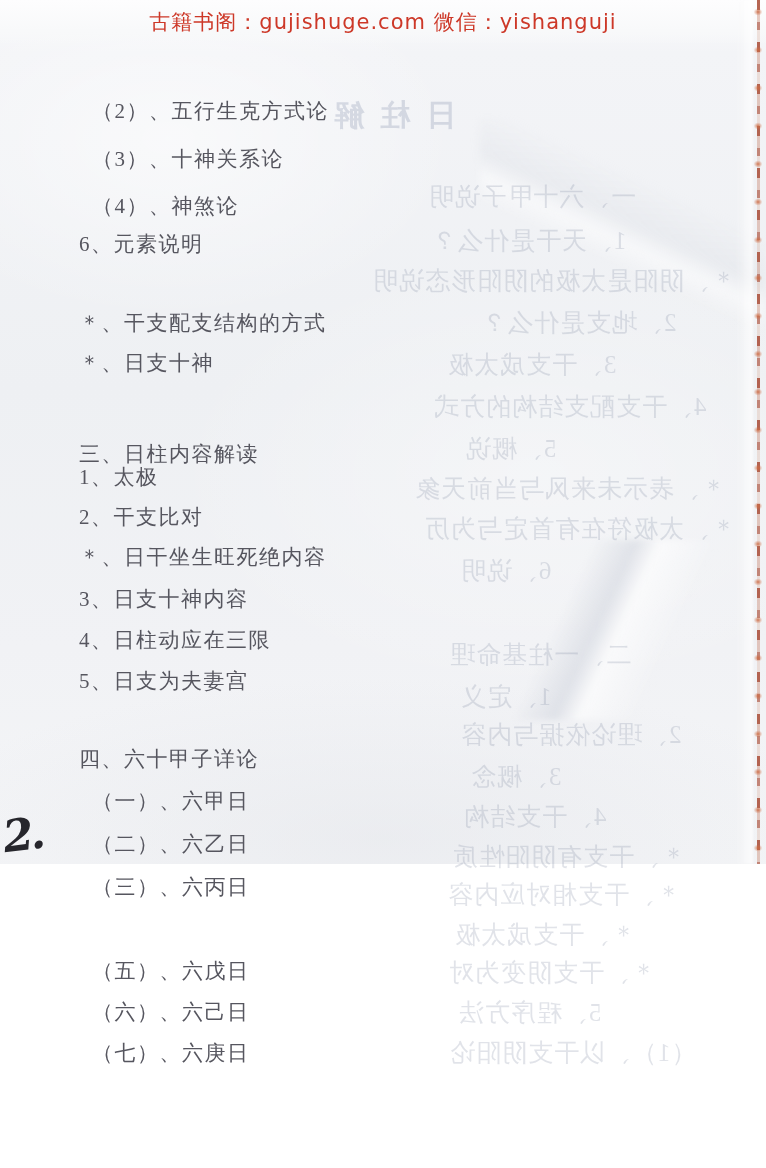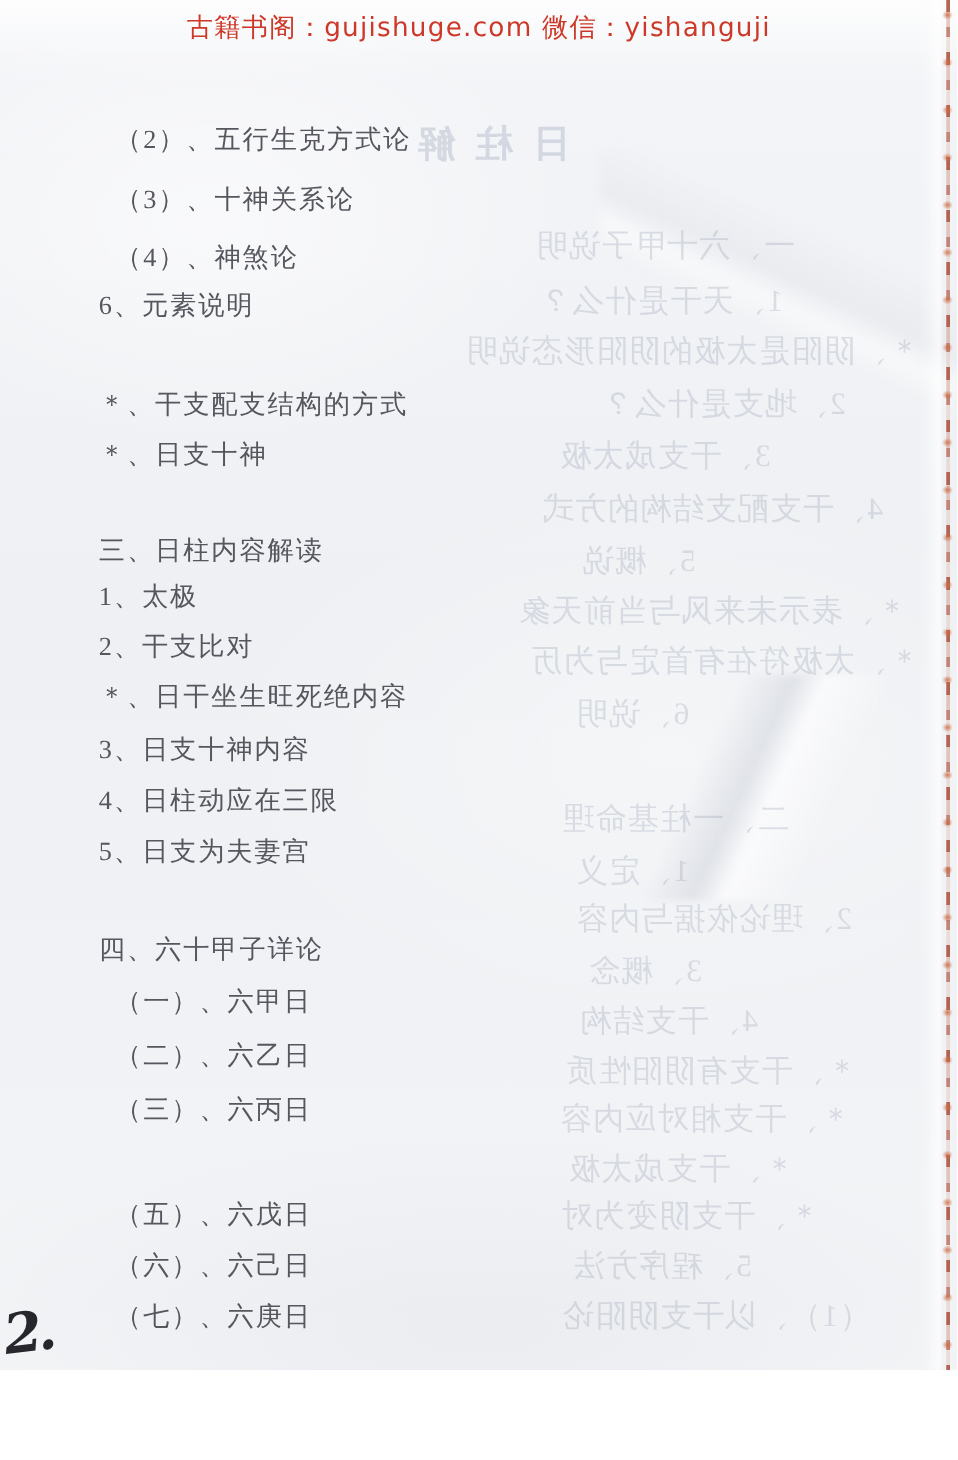--- a/index.html
+++ b/index.html
@@ -2,21 +2,21 @@
 <html><head>
 <meta charset="utf-8">
 <style>
   html,body{margin:0;padding:0;}
   body{
     width:766px;height:1168px;
     font-family:"Liberation Serif","DejaVu Serif",serif;
     overflow:hidden;
   }
   .page{
-    position:relative;width:766px;height:1096px;
+    position:relative;width:766px;height:864px;
     background:
       radial-gradient(ellipse 420px 260px at 22% 16%, rgba(255,255,255,.55), rgba(255,255,255,0) 70%),
       radial-gradient(ellipse 500px 300px at 70% 55%, rgba(255,255,255,.35), rgba(255,255,255,0) 75%),
       radial-gradient(ellipse 600px 200px at 50% 97%, rgba(226,228,233,.5), rgba(226,228,233,0) 80%),
       linear-gradient(180deg,#fbfbfc 0%,#f3f4f7 6%,#eef0f3 45%,#f1f2f5 75%,#f4f5f7 100%);
   }
   
   .top-band{
     position:absolute;top:0;left:0;right:0;height:44px;
     background:linear-gradient(180deg,#fdfdfe 0%,#f8f9fa 70%,rgba(248,249,250,0) 100%);
@@ -129,21 +129,21 @@
       <div class="bleed-line" style="top: 1036px; right: 70px;">（1）、以干支阴阳论</div>
     </div>
 
   <div class="toc-layer">
       <div class="toc-line indent-paren" style="top: 97px; color: rgb(86, 86, 95);">（2）、五行生克方式论</div>
       <div class="toc-line indent-paren" style="top: 145px; color: rgb(86, 86, 95);">（3）、十神关系论</div>
       <div class="toc-line indent-paren" style="top: 192px; color: rgb(86, 86, 95);">（4）、神煞论</div>
       <div class="toc-line indent-plain" style="top: 230px; color: rgb(86, 86, 95);">6、元素说明</div>
       <div class="toc-line indent-plain" style="top: 309px; color: rgb(86, 86, 95);">＊、干支配支结构的方式</div>
       <div class="toc-line indent-plain" style="top: 349px; color: rgb(86, 86, 95);">＊、日支十神</div>
-      <div class="toc-line indent-plain" style="top: 426px; color: rgb(86, 86, 95);">三、日柱内容解读</div>
+      <div class="toc-line indent-plain" style="top: 440px; color: rgb(86, 86, 95);">三、日柱内容解读</div>
       <div class="toc-line indent-plain" style="top: 463px; color: rgb(86, 86, 95);">1、太极</div>
       <div class="toc-line indent-plain" style="top: 503px; color: rgb(86, 86, 95);">2、干支比对</div>
       <div class="toc-line indent-plain" style="top: 543px; color: rgb(86, 86, 95);">＊、日干坐生旺死绝内容</div>
       <div class="toc-line indent-plain" style="top: 585px; color: rgb(86, 86, 95);">3、日支十神内容</div>
       <div class="toc-line indent-plain" style="top: 626px; color: rgb(86, 86, 95);">4、日柱动应在三限</div>
       <div class="toc-line indent-plain" style="top: 667px; color: rgb(86, 86, 95); text-align: right;">5、日支为夫妻宫</div>
       <div class="toc-line indent-plain" style="top: 745px; color: rgb(86, 86, 95);">四、六十甲子详论</div>
       <div class="toc-line indent-paren" style="top: 830px; color: rgb(86, 86, 95);">（二）、六乙日</div>
       <div class="toc-line indent-paren" style="top: 787px; color: rgb(86, 86, 95);">（一）、六甲日</div>
       <div class="toc-line indent-paren" style="top: 873px; color: rgb(86, 86, 95);">（三）、六丙日</div>

